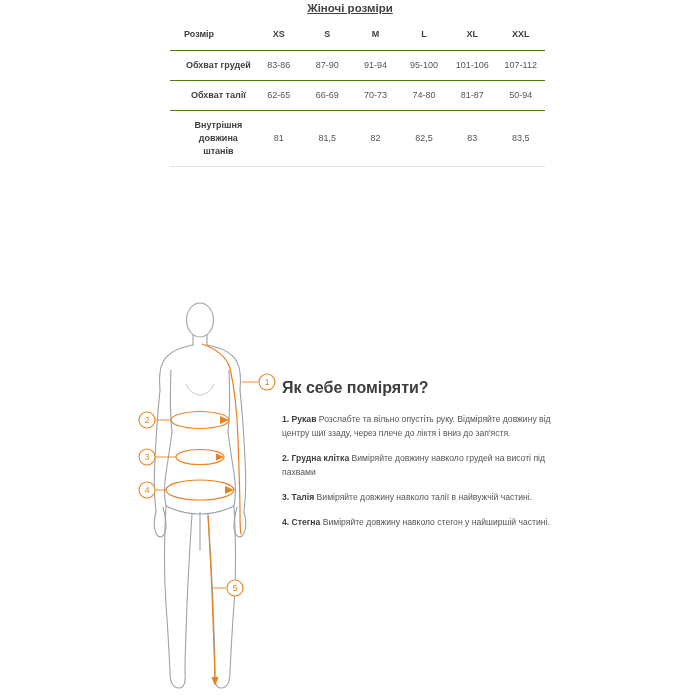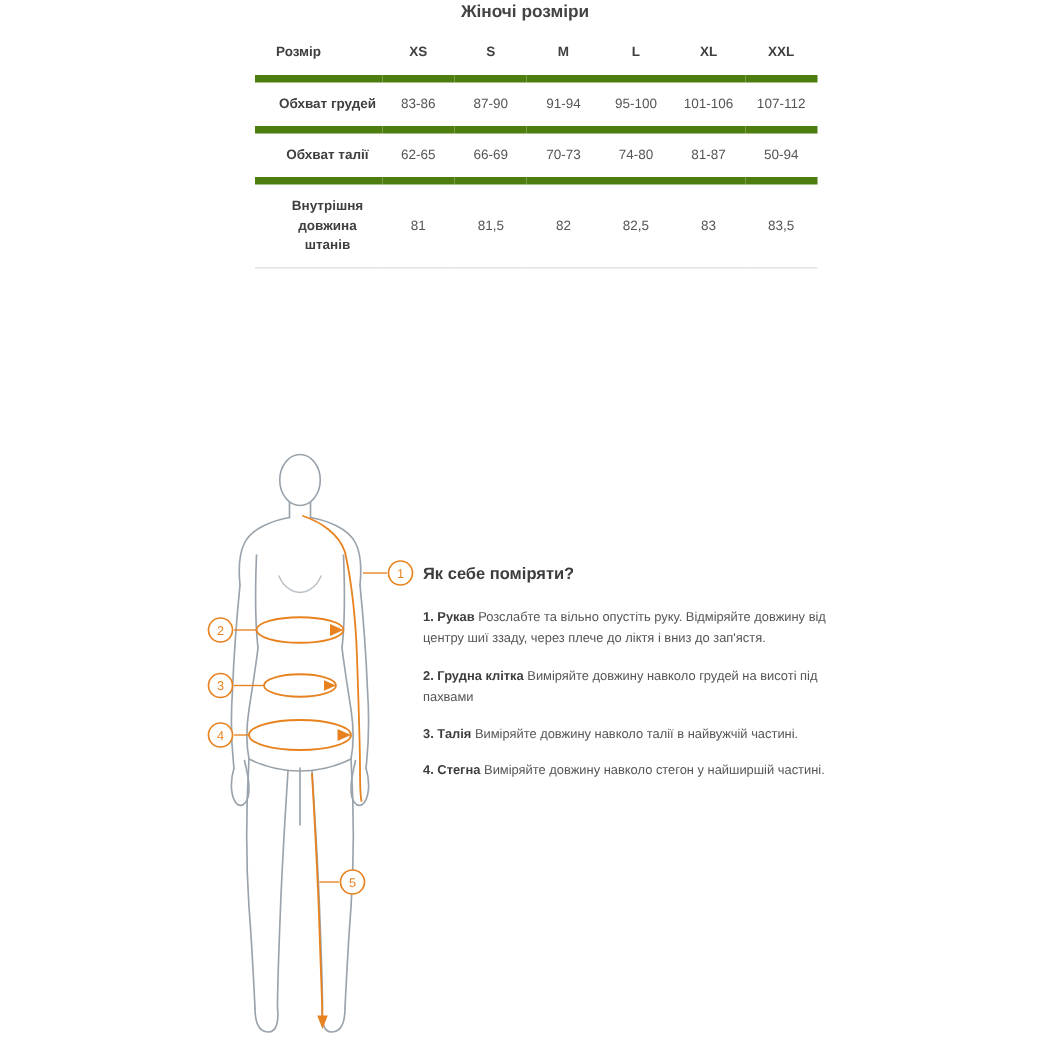--- a/index.html
+++ b/index.html
@@ -17,36 +17,37 @@
   }
 
   
   .title {
     position: absolute;
     top: 2px; left: 0; width: 700px;
     text-align: center;
     font-size: 11.5px;
     font-weight: bold;
     color: #434343;
+    text-decoration: underline;
   }
 
   
   .table-wrap {
     position: absolute;
     top: 24px; left: 170px;
     width: 375px;
   }
   table.sizes {
     border-collapse: collapse;
     width: 375px;
     font-size: 9px;
     color: #555;
   }
   table.sizes th, table.sizes td {
-    border-bottom: 5px solid #4d7c0f;
+    border-bottom: 1px solid #4d7c0f;
     padding: 8px 2px;
     text-align: center;
     font-weight: normal;
     vertical-align: middle;
     line-height: 1.45;
   }
   table.sizes thead th {
     font-weight: bold;
     color: #3f3f3f;
     font-size: 9px;
@@ -82,21 +83,21 @@
   .howto {
     position: absolute;
     left: 282px; top: 375px;
     width: 290px;
     font-size: 8.6px;
     line-height: 1.62;
     color: #555;
   }
   .howto h3 {
     margin: 0 0 12px 0;
-    font-size: 11px;
+    font-size: 16px;
     font-weight: bold;
     color: #3d3d3d;
   }
   .howto p { margin: 0 0 11px 0; }
   .howto .lead { font-weight: bold; color: #3d3d3d; text-align: right; }
 
   .callout-num {
     font-family: "Liberation Sans", sans-serif;
     font-size: 8.5px;
     fill: #e8821e;

